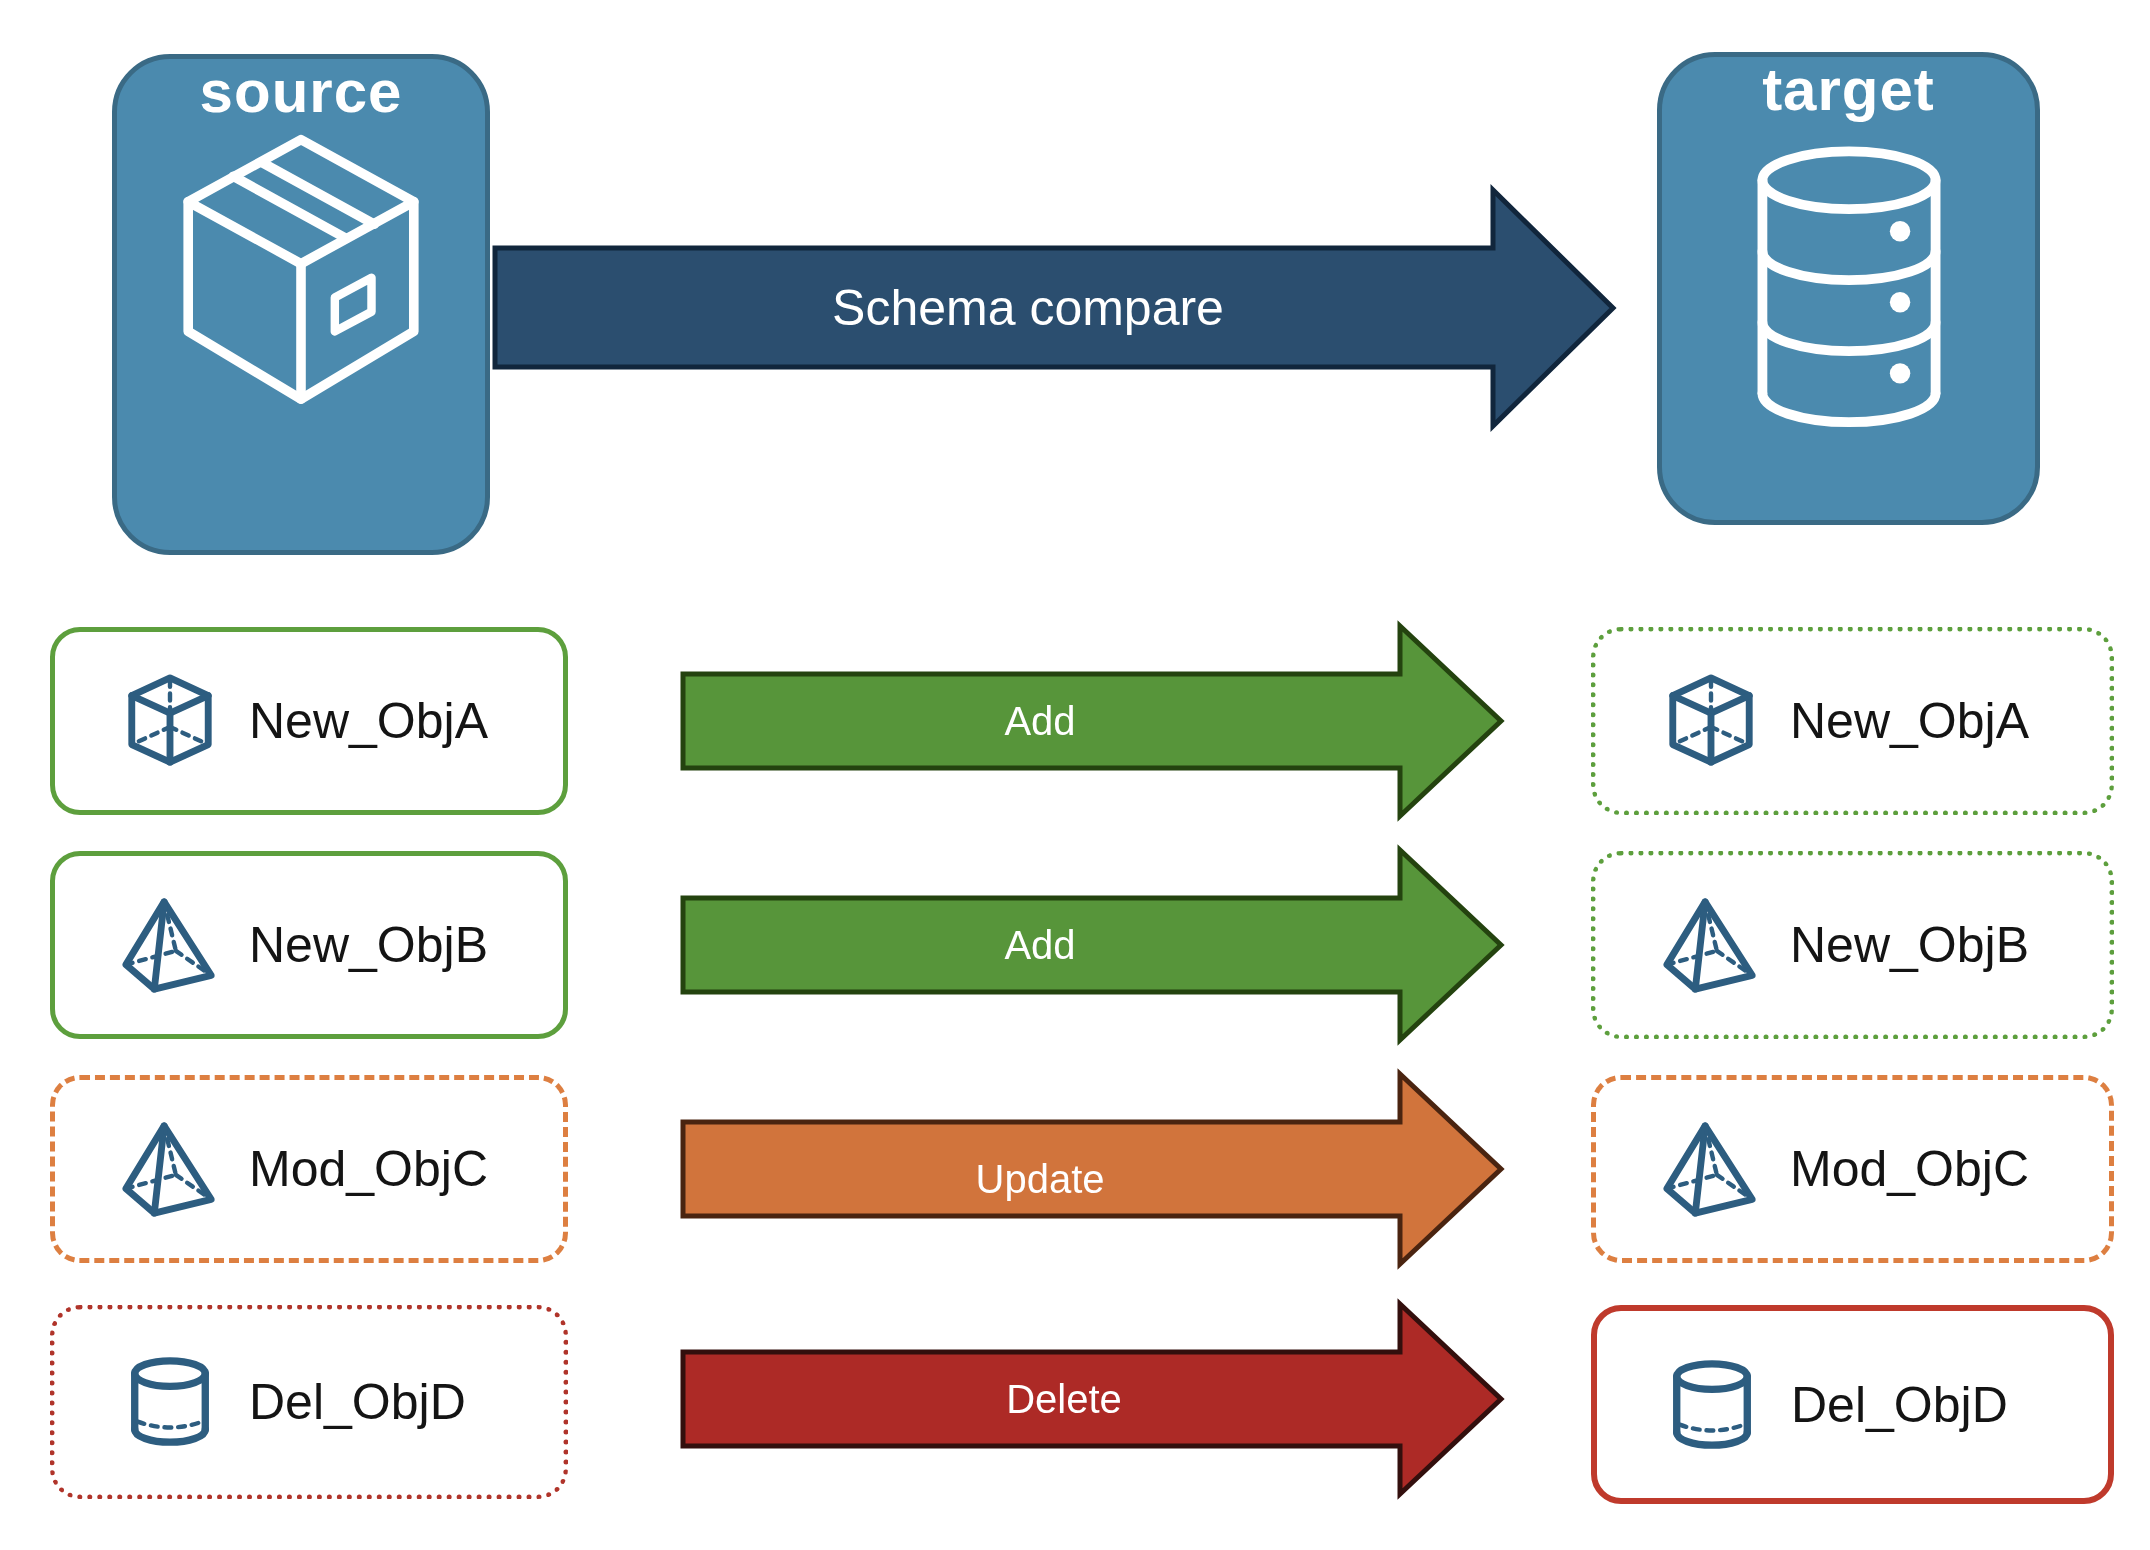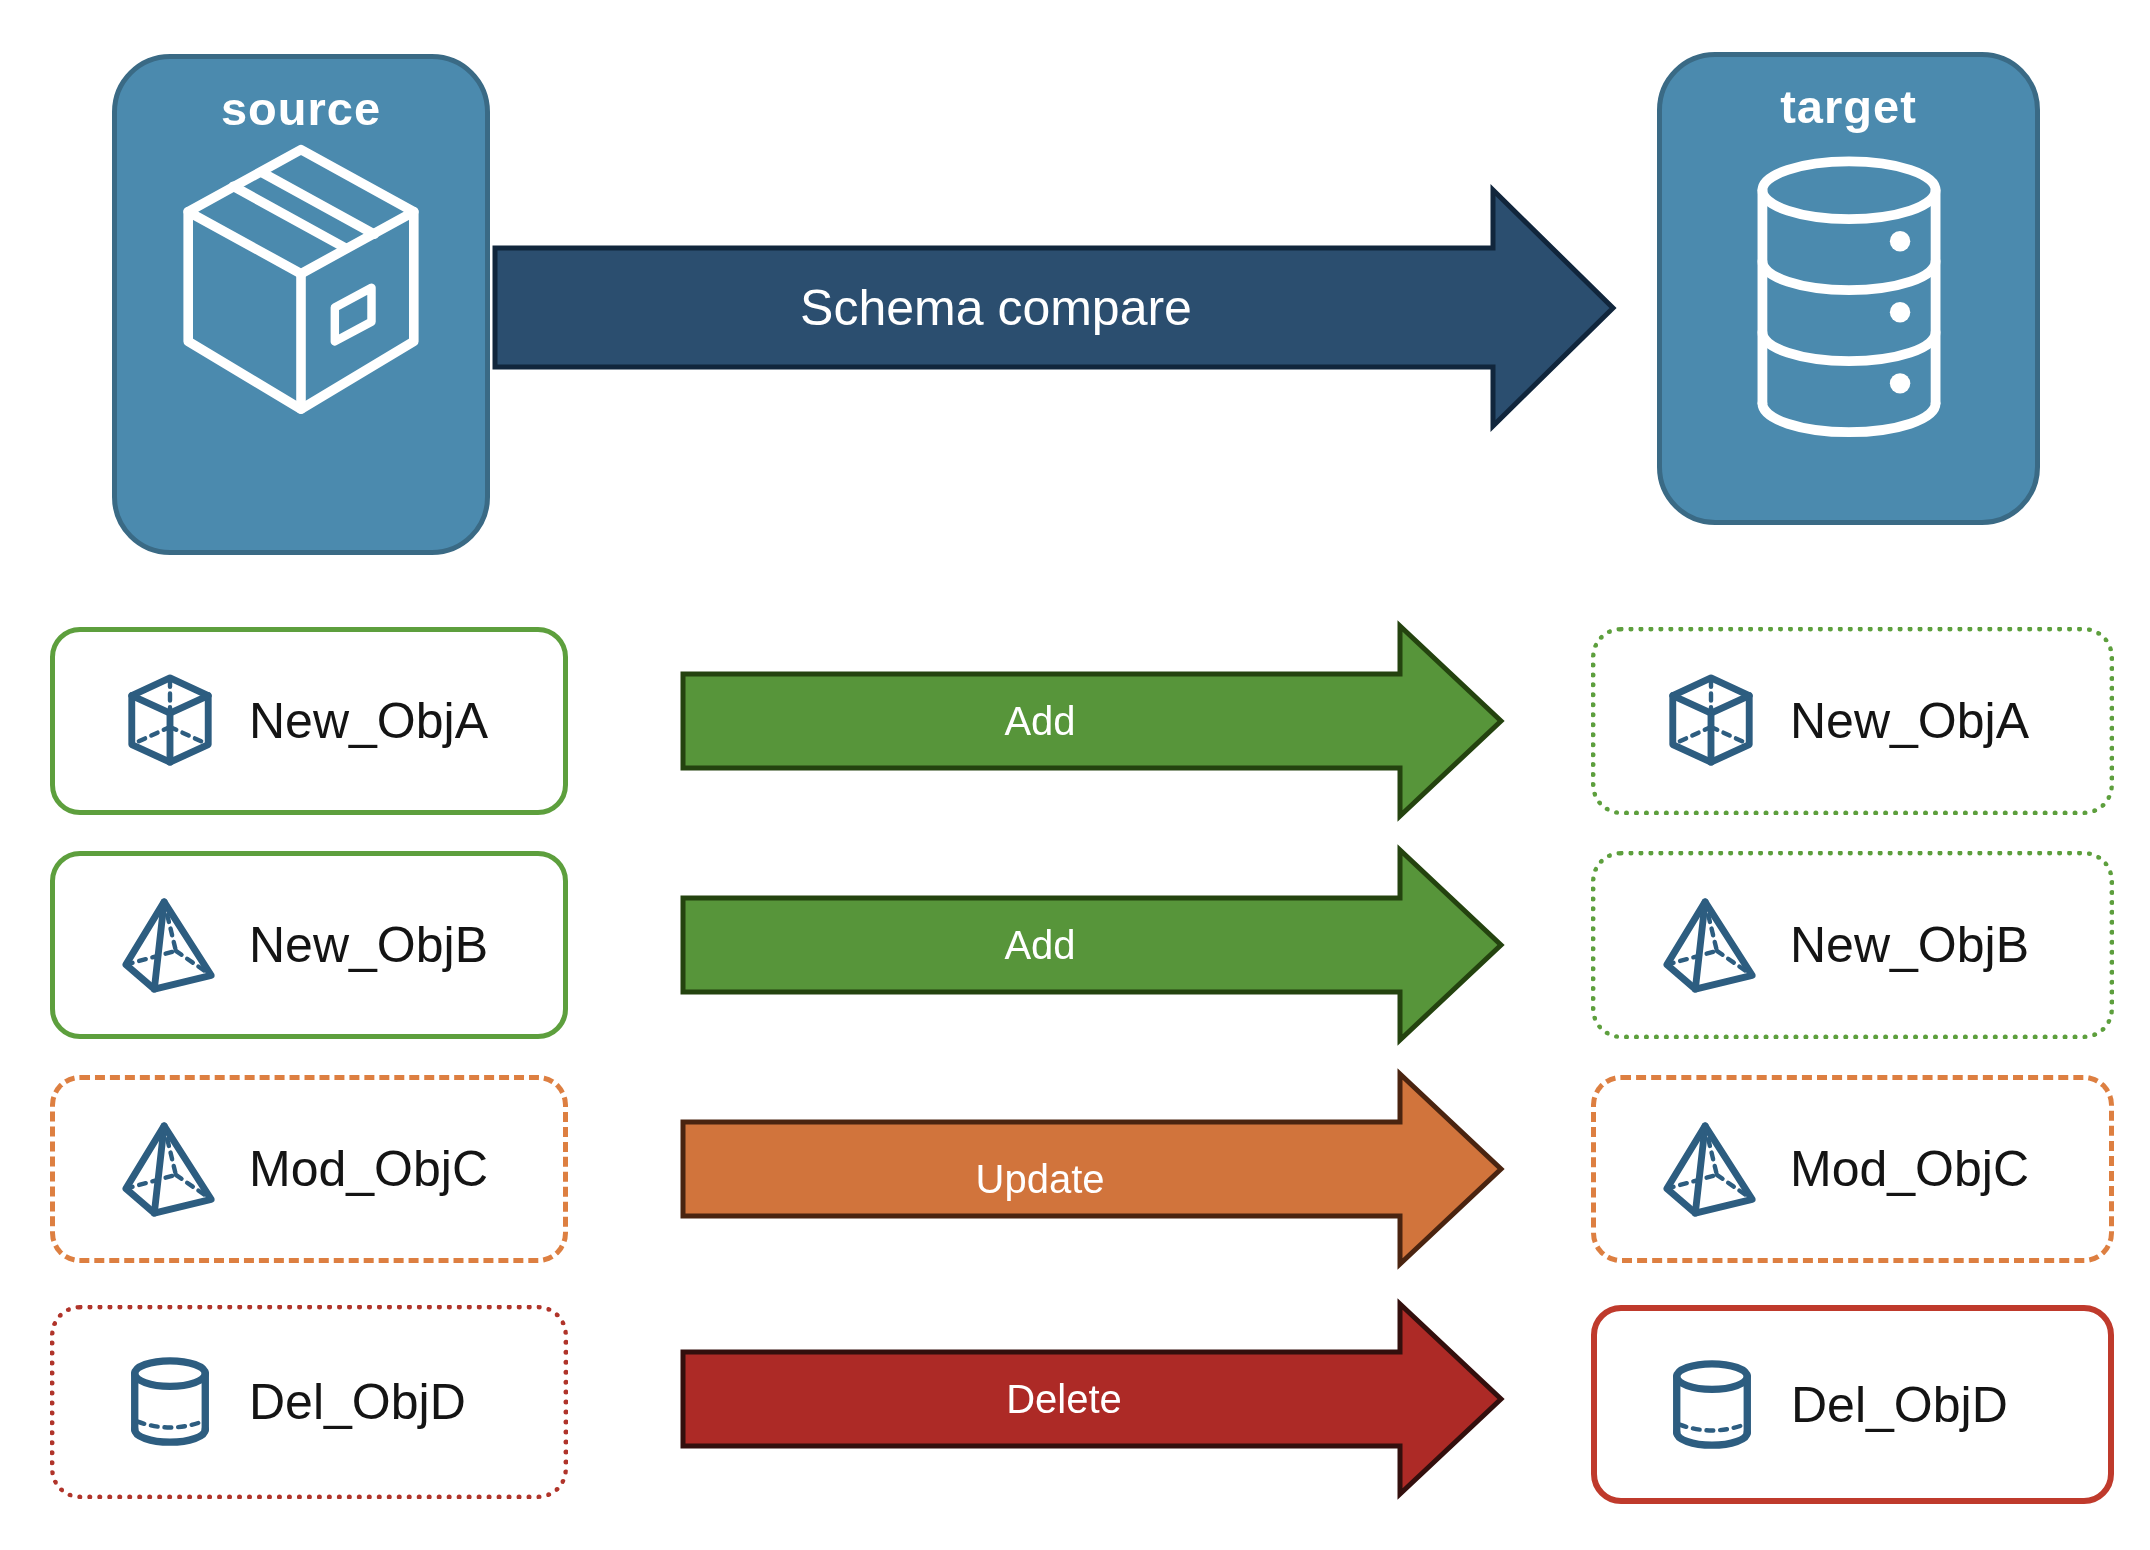--- a/index.html
+++ b/index.html
@@ -14,22 +14,22 @@
     position:relative; width:2150px; height:1550px; background:#ffffff;
     font-family:"Liberation Sans","DejaVu Sans",sans-serif; overflow:hidden;
   }
   
   .bignode{
     position:absolute; background:var(--node-blue);
     border:5px solid var(--node-border); border-radius:58px;
     box-sizing:border-box; display:flex; flex-direction:column; align-items:center;
   }
   .bignode-label{
-    color:#fff; font-weight:bold; font-size:47px; letter-spacing:1px;
-    margin-top:24px; line-height:1.1;
+    color:#fff; font-weight:bold; font-size:60px; letter-spacing:1px;
+    line-height:1.1;
   }
   .bignode svg{display:block;}
   .white-icon path, .white-icon ellipse{stroke:#fff; fill:none; stroke-linejoin:round; stroke-linecap:round;}
   .white-icon .dot{fill:#fff; stroke:none;}
   
   .arrow-svg{position:absolute; overflow:visible;}
   .arrow-label{
     position:absolute; display:flex; align-items:center; justify-content:center;
     color:var(--arrow-text); font-size:40px; line-height:1;
   }
@@ -76,21 +76,21 @@
       <path d="M11 81 A39 13 0 0 0 89 81" stroke-width="4.4"></path>
       <circle class="dot" cx="73" cy="40" r="4.6"></circle>
       <circle class="dot" cx="73" cy="72" r="4.6"></circle>
       <circle class="dot" cx="73" cy="104" r="4.6"></circle>
     </svg>
   </div>
 
   <svg class="arrow-svg" style="left:492px; top:187px;" width="1127" height="246">
     <polygon points="3,61 1001,61 1001,3 1121,121 1001,239 1001,180 3,180" stroke-width="5" fill="#2b4e6f" stroke="#11263c"></polygon>
   </svg>
-  <div class="arrow-label big" style="left:496px; top:248px; width:1000px; height:119px;text-align:center;">Schema compare</div>
+  <div class="arrow-label big" style="left:528px; top:248px; width:1000px; height:119px;text-align:center;">Schema compare</div>
 
   <div class="card bs-solid-green" style="left:50px; top:627px; width:518px; height:188px;">
     <svg class="obj-icon" width="98" height="98" viewBox="0 0 100 100">
       <path d="M50 6 L89 24 L89 74 L50 92 L11 74 L11 24 Z" stroke-width="7"></path>
       <path d="M11 24 L50 42 L89 24" stroke-width="7"></path>
       <path d="M50 42 L50 92" stroke-width="7"></path>
       <path class="dash" d="M50 8 L50 56"></path>
       <path class="dash" d="M50 56 L11 74"></path>
       <path class="dash" d="M50 56 L89 74"></path>
     </svg>

